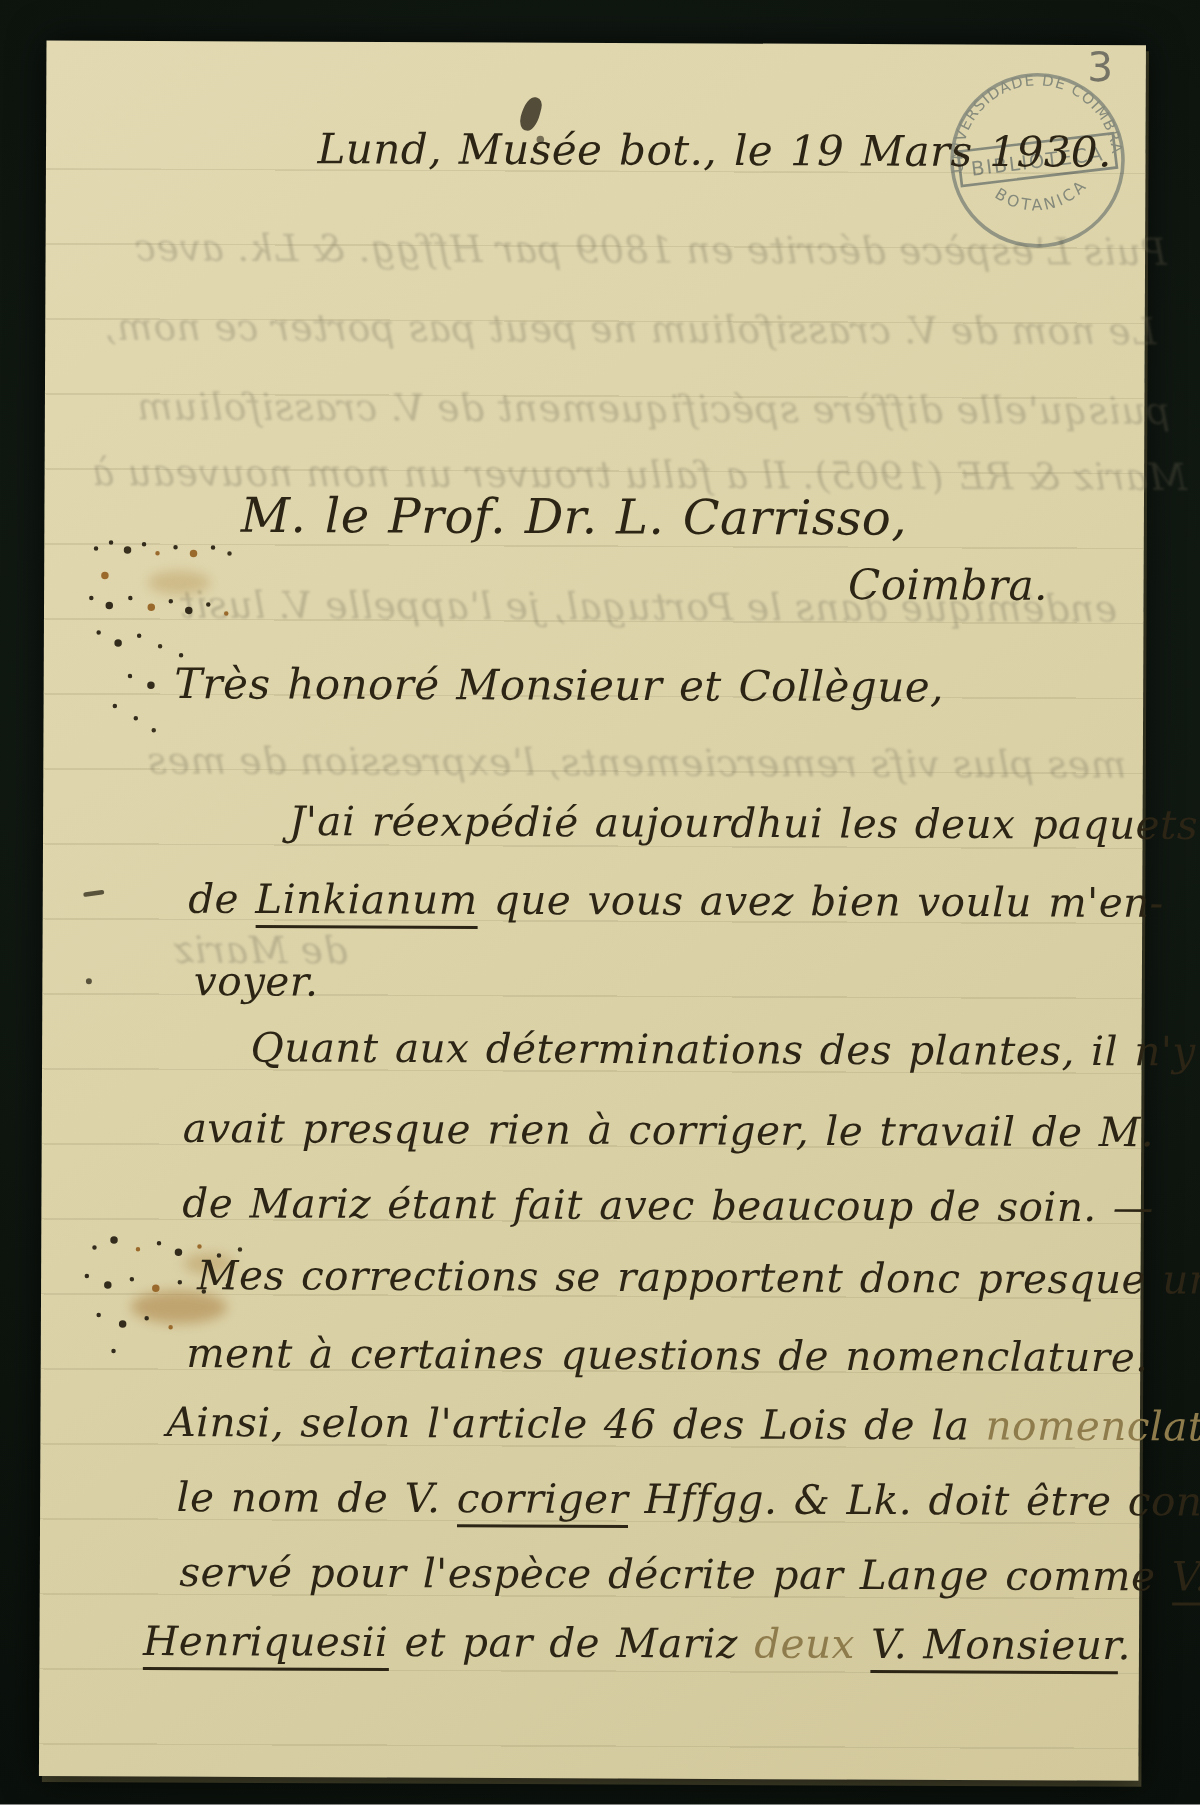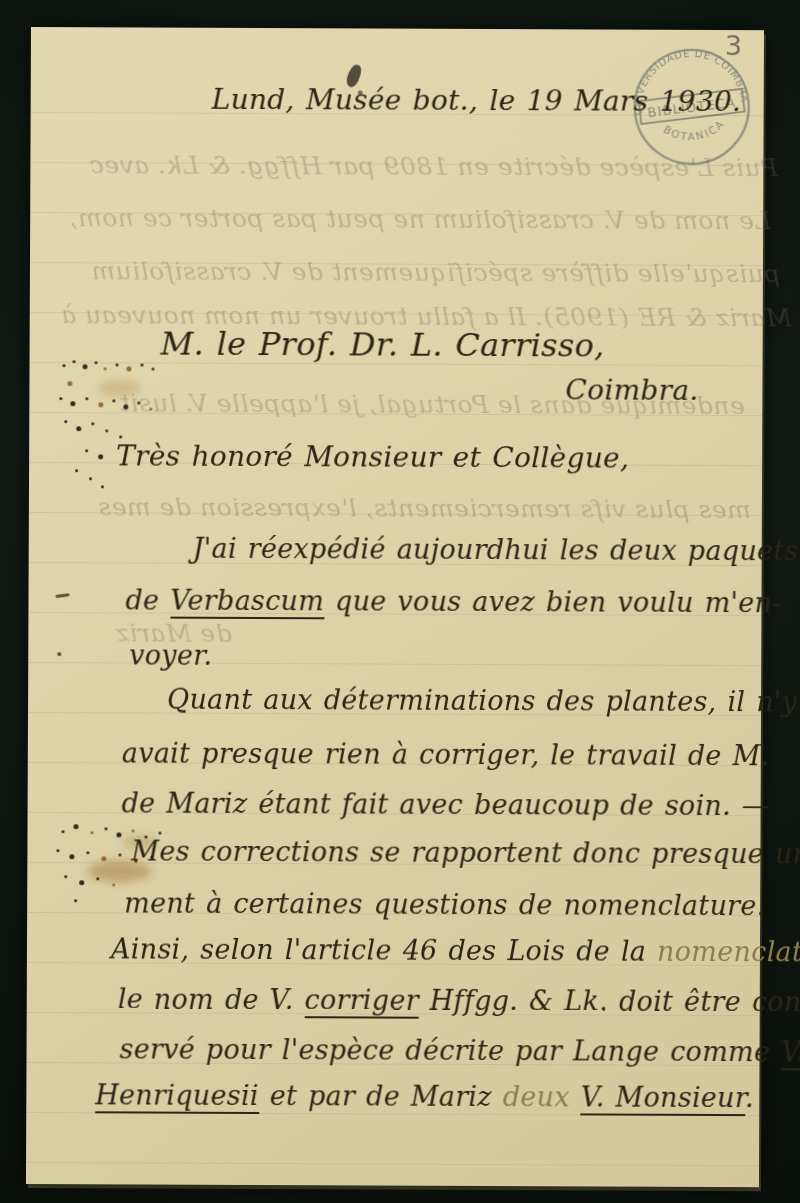--- a/index.html
+++ b/index.html
@@ -111,21 +111,21 @@
   </div>
 
   <div class="hw salut" style="left:87px;top:412px;">
     <span>Très honoré Monsieur et Collègue,</span>
   </div>
 
   <div class="hw" style="left:164px;top:505px;">
     <span>J'ai réexpédié aujourdhui les deux paquets</span>
   </div>
   <div class="hw" style="left:97px;top:557px;">
-    <span>de </span><span class="u">Verbascum</span><span> que vous avez bien voulu m'en-</span>
+    <span>de </span><span class="u">Linkianum</span><span> que vous avez bien voulu m'en-</span>
   </div>
   <div class="hw" style="left:101px;top:612px;">
     <span>voyer.</span>
   </div>
 
   <div class="hw" style="left:139px;top:656px;">
     <span>Quant aux déterminations des plantes, il n'y</span>
   </div>
   <div class="hw" style="left:94px;top:710px;">
     <span>avait presque rien à corriger, le travail de M.</span>

